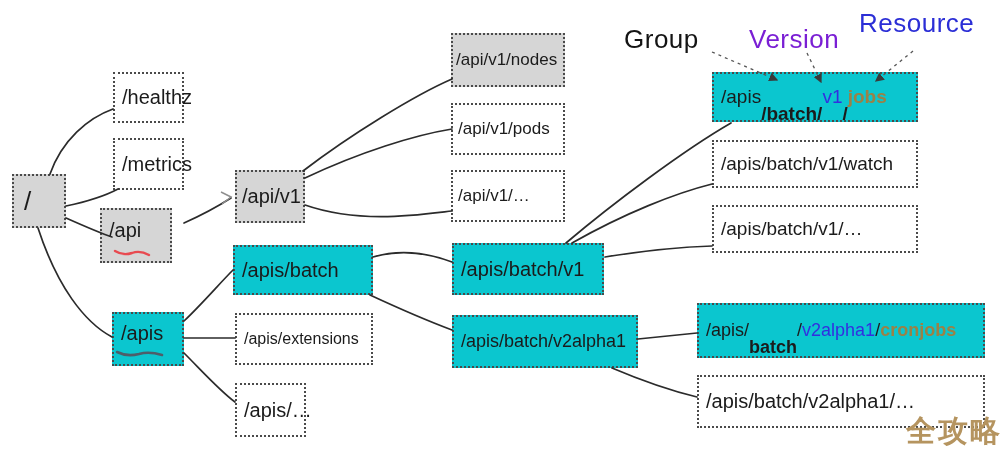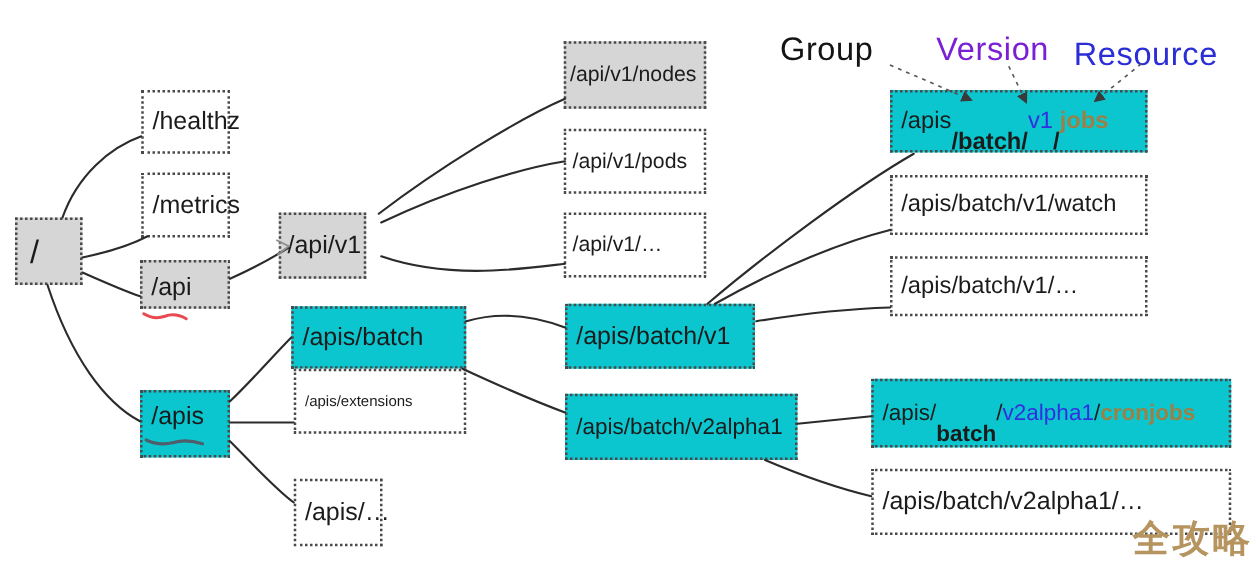--- a/index.html
+++ b/index.html
@@ -31,29 +31,29 @@
 </style>
 </head>
 <body>
 
 <div class="node gray" style="left:12px;top:174px;width:54px;height:54px;font-size:26px;padding-left:10px">/</div>
 
 <div class="node" style="left:113px;top:72px;width:71px;height:51px">/healthz</div>
 
 <div class="node" style="left:113px;top:138px;width:71px;height:52px">/metrics</div>
 
-<div class="node gray" style="left:112px;top:208px;width:72px;height:39px;align-items:flex-start;padding-top:9px">/api</div>
+<div class="node gray" style="left:100px;top:208px;width:72px;height:55px;align-items:flex-start;padding-top:9px">/api</div>
 
 <div class="node cyan" style="left:112px;top:312px;width:72px;height:54px;align-items:flex-start;padding-top:8px">/apis</div>
 
-<div class="node gray" style="left:223px;top:170px;width:70px;height:53px;font-size:20px;padding-left:5px">/api/v1</div>
+<div class="node gray" style="left:235px;top:170px;width:70px;height:53px;font-size:20px;padding-left:5px">/api/v1</div>
 
 <div class="node cyan" style="left:233px;top:245px;width:140px;height:50px;font-size:20px">/apis/batch</div>
 
-<div class="node" style="left:235px;top:295px;width:138px;height:52px;font-size:12px">/apis/extensions</div>
+<div class="node" style="left:235px;top:313px;width:138px;height:52px;font-size:16px">/apis/extensions</div>
 
 <div class="node" style="left:235px;top:383px;width:71px;height:54px">/apis/…</div>
 
 <div class="node gray" style="left:451px;top:33px;width:114px;height:54px;font-size:17px;padding-left:3px">/api/v1/nodes</div>
 
 <div class="node" style="left:451px;top:103px;width:114px;height:52px;font-size:17px;padding-left:5px">/api/v1/pods</div>
 
 <div class="node" style="left:451px;top:170px;width:114px;height:52px;font-size:17px;padding-left:5px">/api/v1/…</div>
 
 <div class="node cyan" style="left:452px;top:243px;width:152px;height:52px;font-size:20px">/apis/batch/v1</div>
@@ -78,21 +78,21 @@
     <span class="s-plain">/</span>
     <span class="s-ver">v2alpha1</span>
     <span class="s-plain">/</span>
     <span class="s-res">cronjobs</span>
 </div>
 
 <div class="node" style="left:697px;top:375px;width:288px;height:53px;font-size:20px">/apis/batch/v2alpha1/…</div>
 
 <span class="legend-label" style="left:624px;top:24px">Group</span>
 <span class="legend-label legend-version" style="left:749px;top:24px">Version</span>
-<span class="legend-label legend-resource" style="left:859px;top:28px">Resource</span>
+<span class="legend-label legend-resource" style="left:859px;top:8px">Resource</span>
 
 <svg id="wires" width="1004" height="452" viewBox="0 0 1004 452">
   <defs>
     <marker id="arr" viewBox="0 0 10 10" refX="8.5" refY="5" markerWidth="7" markerHeight="7" orient="auto">
       <path d="M0,0 L10,5 L0,10 z" fill="#3a3a3a"></path>
     </marker>
   </defs>
   <g fill="none" stroke="var(--edge,#2b2b2b)" stroke-width="1.7" stroke-linecap="round">
     <path d="M50,174 C62,140 88,118 113,109"></path>
     <path d="M66,206 C85,202 103,197 118,189"></path>

